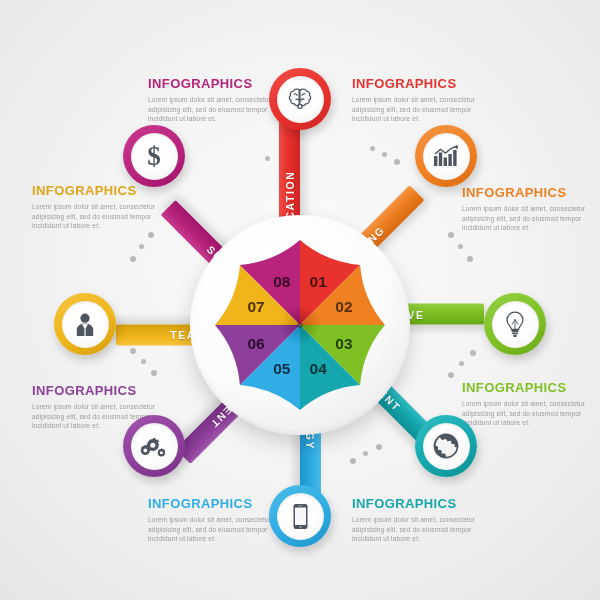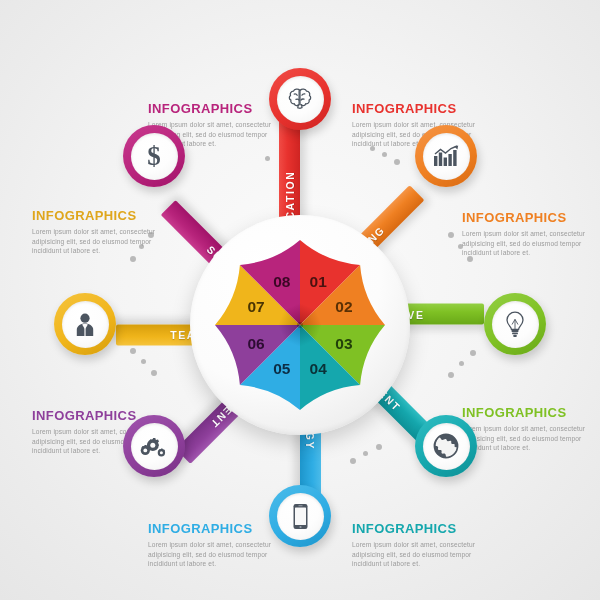--- a/index.html
+++ b/index.html
@@ -54,21 +54,21 @@
     display: flex; align-items: center; justify-content: center;
     box-shadow: inset 0 1px 3px rgba(0,0,0,.10);
   }
   .bubble svg { display: block; }
   .bubble .glyph {
     font-size: 27px; font-weight: bold; color: #4c5560;
     font-family: "Liberation Serif", serif; line-height: 1;
   }
 
   
-  .tblock { position: absolute; width: 138px; z-index: 4; margin-top: 25px; }
+  .tblock { position: absolute; width: 138px; z-index: 4; }
   .tblock h3 {
     font-size: 13px; font-weight: bold; letter-spacing: .4px;
     margin-bottom: 4px;
   }
   .tblock p {
     font-size: 6.6px; line-height: 9.6px; color: #9b9b9b;
     letter-spacing: .15px;
   }
 
   

